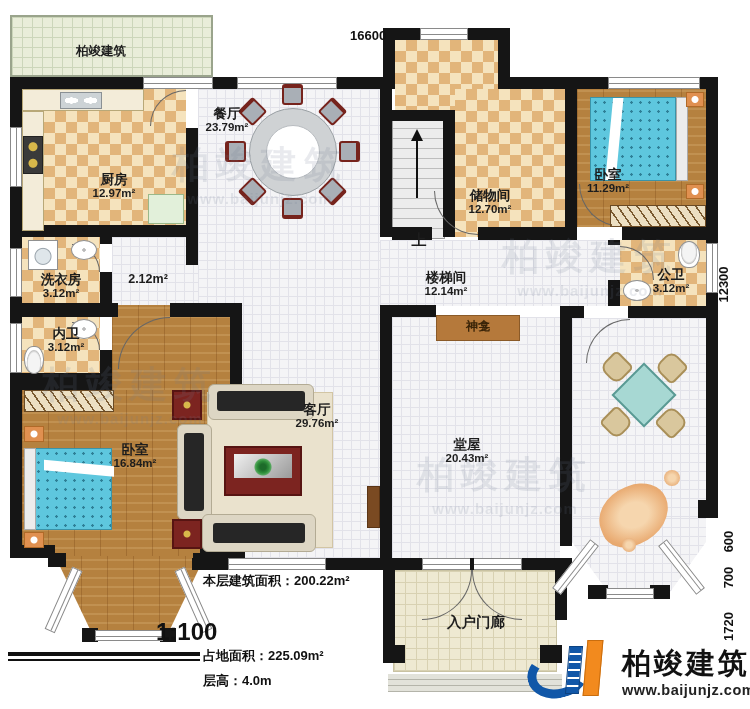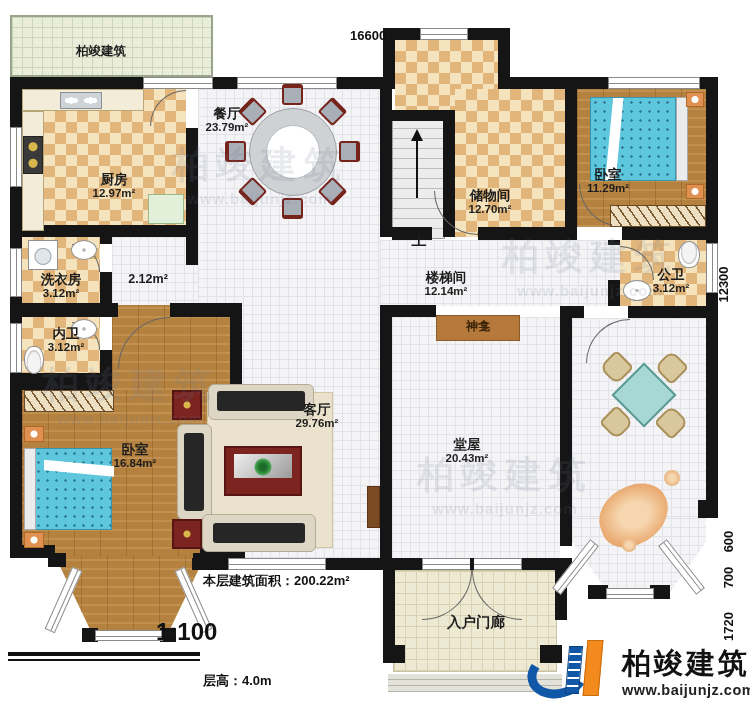--- a/index.html
+++ b/index.html
@@ -315,20 +315,21 @@
   <div class="dim" style="left:693px;top:277px;width:60px;text-align:center;transform:rotate(-90deg);">12300</div>
   <div class="dim" style="left:698px;top:534px;width:60px;text-align:center;transform:rotate(-90deg);">600</div>
   <div class="dim" style="left:698px;top:570px;width:60px;text-align:center;transform:rotate(-90deg);">700</div>
   <div class="dim" style="left:698px;top:619px;width:60px;text-align:center;transform:rotate(-90deg);">1720</div>
 
   <div class="abs" style="left:156px;top:618px;font-size:24px;font-weight:bold;color:#111;">1:100</div>
   <div class="abs" style="left:8px;top:652px;width:192px;height:4px;background:#111;"></div>
   <div class="abs" style="left:8px;top:659px;width:192px;height:1.5px;background:#111;"></div>
 
   <div class="statline" style="top:572px;">本层建筑面积：200.22m²</div>
+  <div class="statline" style="top:647px;">占地面积：225.09m²</div>
   <div class="statline" style="top:672px;">层高：4.0m</div>
 
   <div class="abs" style="left:525px;top:638px;width:92px;height:66px;">
     <div class="abs" style="left:2px;top:12px;width:62px;height:48px;border:9px solid transparent;border-left-color:#1157a8;border-bottom-color:#1157a8;border-radius:50%;transform:rotate(-14deg);"></div>
     <div class="abs" style="left:42px;top:8px;width:14px;height:48px;background:repeating-linear-gradient(180deg,#1157a8 0 6px,#ffffff 6px 8px);transform:skewX(-5deg);border:1px solid #0d4382;"></div>
     <div class="abs" style="left:60px;top:2px;width:16px;height:56px;background:#f28a1e;transform:skewX(-5deg);border:1px solid #c96d0e;"></div>
   </div>
   <div class="abs" style="left:622px;top:644px;font-size:29px;font-weight:900;color:#111;letter-spacing:3px;">柏竣建筑</div>
   <div class="abs" style="left:622px;top:682px;font-size:14.5px;font-weight:bold;color:#222;letter-spacing:.5px;">www.baijunjz.com</div>
 

